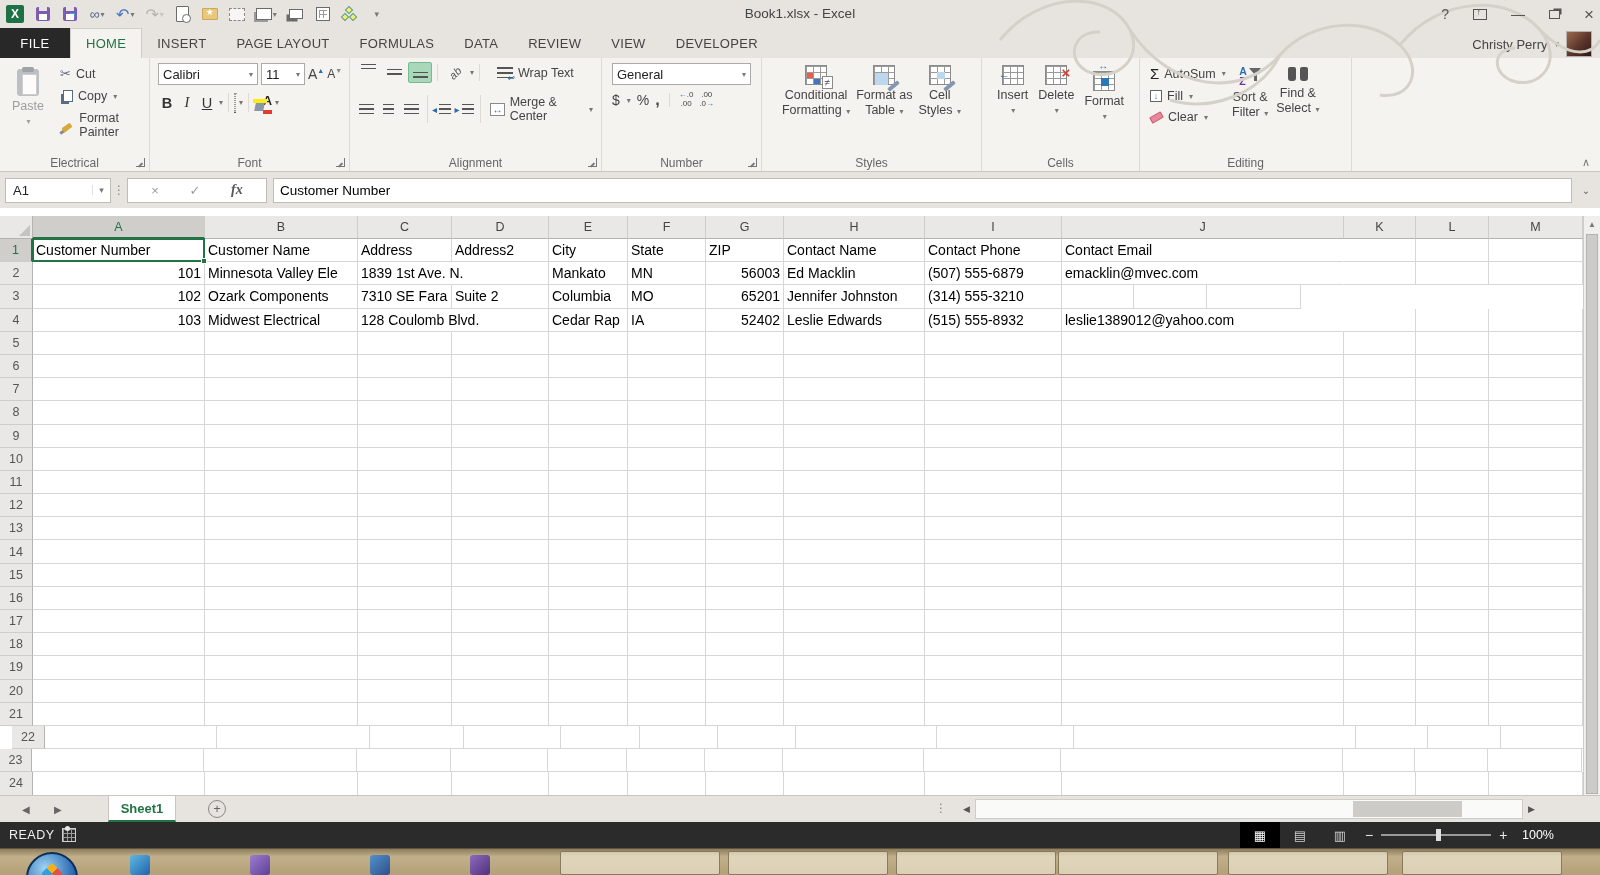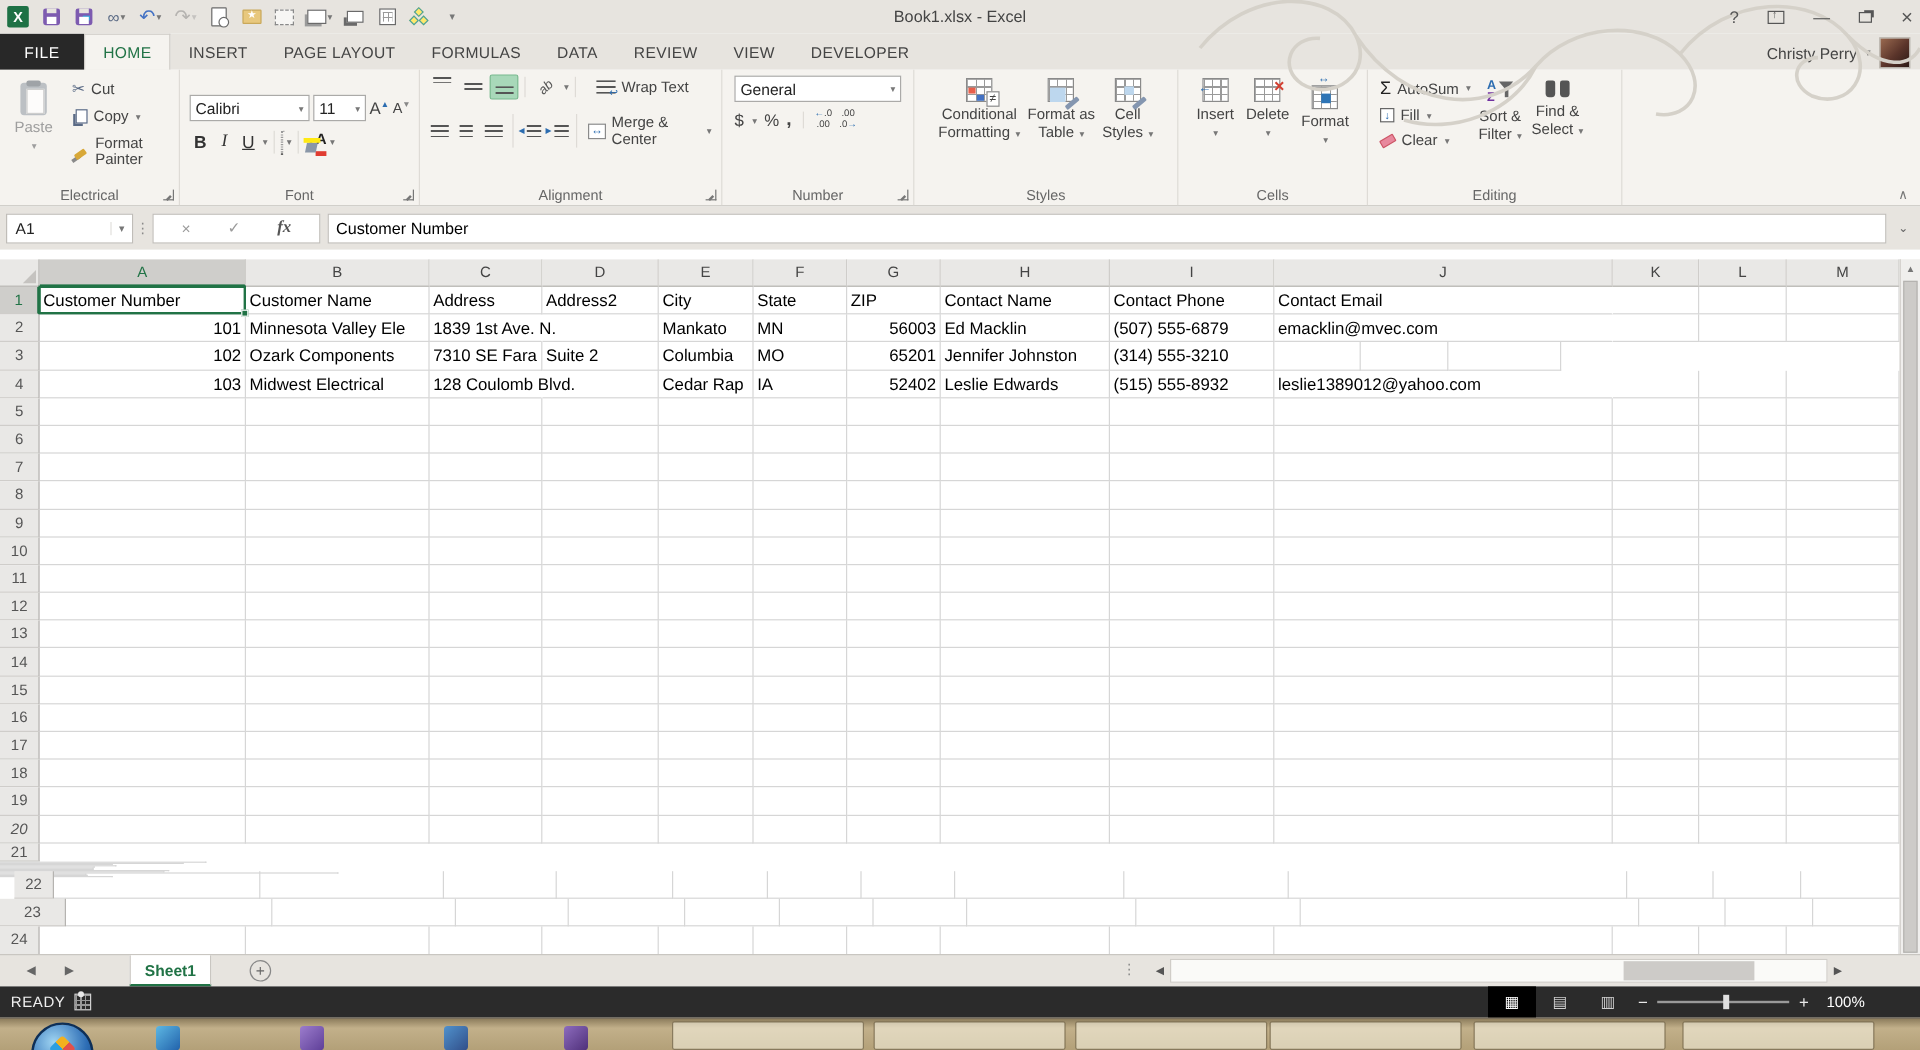--- a/index.html
+++ b/index.html
@@ -73,21 +73,21 @@
   .clipboard-ic::after { content:""; position:absolute; left:5px; top:5px; width:13px; height:19px; background:#fff; border:1px solid #c5c5c5; }
   #clip-small { position:absolute; left:56px; top:6px; display:flex; flex-direction:column; gap:4px; }
   .scissors { color:#5a6a85; font-size:13px; }
   .copy-ic { width:10px; height:12px; border:1.3px solid #5a6a85; background:#fff; box-shadow:-3px 3px 0 -1px #5a6a85; margin-left:3px; }
   .brush-ic { width:13px; height:5px; background:#d8a838; transform:rotate(-35deg); border-radius:1px; box-shadow:-5px 1px 0 -1px #8a8a8a; margin:4px 2px 0 2px; }
 
   
   #grp-font { width:200px; }
   .selbox { background:#fff; border:1px solid #abaaa8; height:22px; display:flex; align-items:center;
     font-size:13px; color:#222; padding:0 4px; justify-content:space-between; }
-  #font-row1 { display:flex; gap:3px; padding:5px 6px 2px 8px; align-items:center;margin-top:16px; }
+  #font-row1 { display:flex; gap:3px; padding:5px 6px 2px 8px; align-items:center; }
   #font-row2 { display:flex; gap:2px; padding:4px 4px 0 8px; align-items:center; }
   .fmt-glyph { font-size:14.5px; color:#333; width:18px; text-align:center; }
   .grow-a { font-size:14px; color:#444; position:relative; }
   .grow-a sup { font-size:7px; color:#2b6cb0; }
   .border-ic { width:13px; height:13px; border:1px dotted #9a9a9a; border-bottom:2px solid #444; }
   .fill-ic { width:12px; height:14px; position:relative; }
   .fill-ic::before { content:""; position:absolute; left:1px; top:0; width:9px; height:8px; background:#8a97a8; transform:skewX(-12deg); }
   .fill-ic::after { content:""; position:absolute; left:-1px; bottom:0; width:14px; height:4px; background:#ffe913; }
   .fontcolor-ic { font-size:12.5px; font-weight:bold; color:#222; width:14px; text-align:center; line-height:10px; padding-top:1px; }
   .fontcolor-ic::after { content:""; display:block; height:4px; background:#e03c31; margin-top:1px; }
@@ -860,36 +860,36 @@
       <div class="g-cell" style="width: 78px;"></div>
       <div class="g-cell" style="width: 78px;"></div>
       <div class="g-cell" style="width: 141px;"></div>
       <div class="g-cell" style="width: 137px;"></div>
       <div class="g-cell" style="width: 282px;"></div>
       <div class="g-cell" style="width: 72px;"></div>
       <div class="g-cell" style="width: 73px;"></div>
       <div class="g-cell" style="width: 94px;"></div>
     </div>
     <div class="g-row" style="height: 23.2px;">
-      <div class="g-rowh" style="width: 33px; font-style: italic;">20</div>
-      <div class="g-cell" style="width: 172px;"></div>
-      <div class="g-cell" style="width: 153px;"></div>
-      <div class="g-cell" style="width: 94px;"></div>
-      <div class="g-cell" style="width: 97px;"></div>
-      <div class="g-cell" style="width: 79px;"></div>
-      <div class="g-cell" style="width: 78px;"></div>
-      <div class="g-cell" style="width: 78px;"></div>
-      <div class="g-cell" style="width: 141px;"></div>
-      <div class="g-cell" style="width: 137px;"></div>
-      <div class="g-cell" style="width: 282px;"></div>
-      <div class="g-cell" style="width: 72px;"></div>
-      <div class="g-cell" style="width: 73px;"></div>
-      <div class="g-cell" style="width: 94px;"></div>
-    </div>
-    <div class="g-row" style="height: 23.2px; flex-direction: column;">
+      <div class="g-rowh" style="width: 33px;">20</div>
+      <div class="g-cell" style="width: 172px;"></div>
+      <div class="g-cell" style="width: 153px;"></div>
+      <div class="g-cell" style="width: 94px;"></div>
+      <div class="g-cell" style="width: 97px;"></div>
+      <div class="g-cell" style="width: 79px;"></div>
+      <div class="g-cell" style="width: 78px;"></div>
+      <div class="g-cell" style="width: 78px;"></div>
+      <div class="g-cell" style="width: 141px;"></div>
+      <div class="g-cell" style="width: 137px;"></div>
+      <div class="g-cell" style="width: 282px;"></div>
+      <div class="g-cell" style="width: 72px;"></div>
+      <div class="g-cell" style="width: 73px;"></div>
+      <div class="g-cell" style="width: 94px;"></div>
+    </div>
+    <div class="g-row" style="height: 23.2px;">
       <div class="g-rowh" style="width: 33px;">21</div>
       <div class="g-cell" style="width: 172px;"></div>
       <div class="g-cell" style="width: 153px;"></div>
       <div class="g-cell" style="width: 94px;"></div>
       <div class="g-cell" style="width: 97px;"></div>
       <div class="g-cell" style="width: 79px;"></div>
       <div class="g-cell" style="width: 78px;"></div>
       <div class="g-cell" style="width: 78px;"></div>
       <div class="g-cell" style="width: 141px;"></div>
       <div class="g-cell" style="width: 137px;"></div>
@@ -908,21 +908,21 @@
       <div class="g-cell" style="width: 78px;"></div>
       <div class="g-cell" style="width: 78px;"></div>
       <div class="g-cell" style="width: 141px;"></div>
       <div class="g-cell" style="width: 137px;"></div>
       <div class="g-cell" style="width: 282px;"></div>
       <div class="g-cell" style="width: 72px;"></div>
       <div class="g-cell" style="width: 73px;"></div>
       <div class="g-cell" style="width: 94px;"></div>
     </div>
     <div class="g-row" style="height: 23.2px;">
-      <div class="g-rowh" style="width: 55px;">23</div>
+      <div class="g-rowh" style="width: 32px;">23</div>
       <div class="g-cell" style="width: 172px;"></div>
       <div class="g-cell" style="width: 153px;"></div>
       <div class="g-cell" style="width: 94px;"></div>
       <div class="g-cell" style="width: 97px;"></div>
       <div class="g-cell" style="width: 79px;"></div>
       <div class="g-cell" style="width: 78px;"></div>
       <div class="g-cell" style="width: 78px;"></div>
       <div class="g-cell" style="width: 141px;"></div>
       <div class="g-cell" style="width: 137px;"></div>
       <div class="g-cell" style="width: 282px;"></div>

